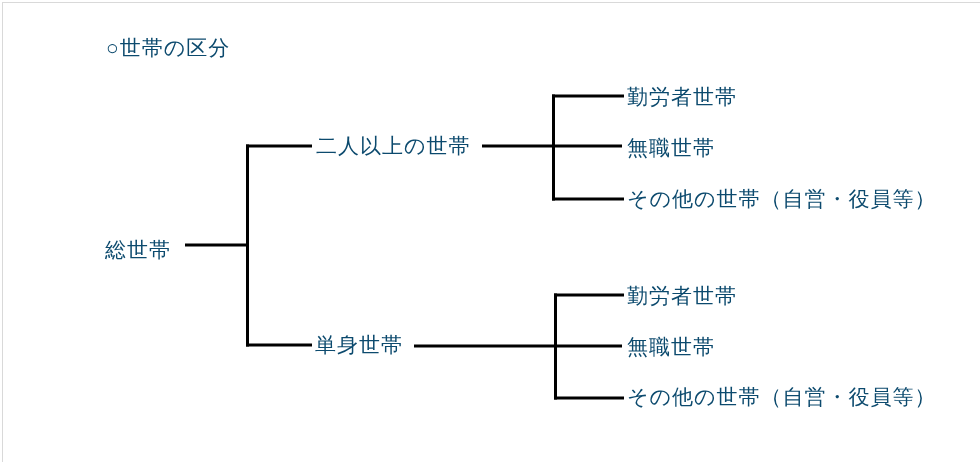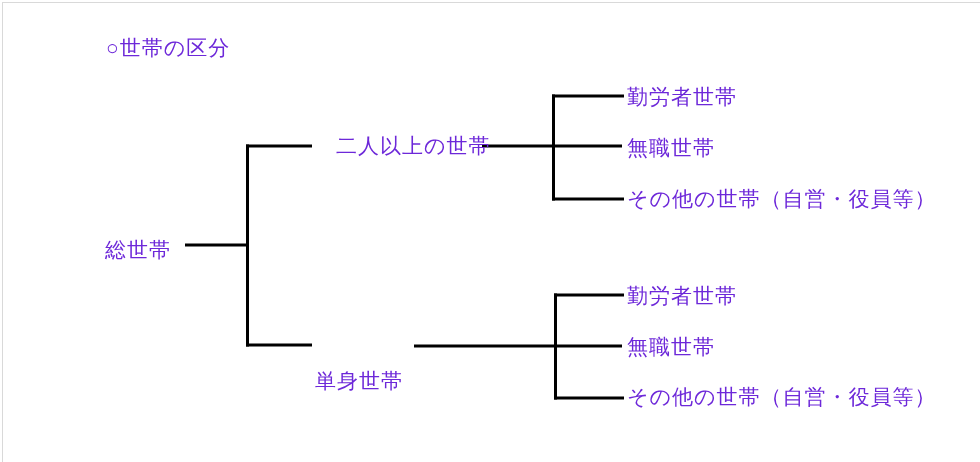--- a/index.html
+++ b/index.html
@@ -34,30 +34,30 @@
   }
   .lines-svg line {
     stroke: #000000;
     stroke-width: 3;
   }
   .label {
     position: absolute;
     font-size: 21px;
     line-height: 22px;
     letter-spacing: 1px;
-    color: #6d28d9;
+    color: #0c4a6e;
     white-space: nowrap;
   }
   .title {
     left: 106px;
     top: 37px;
   }
   .root-label   { left: 105px; top: 239px; }
-  .branch1-label{ left: 336px; top: 135px; text-align: center; }
-  .branch2-label{ left: 315px; top: 334px; margin-top: 36px; }
+  .branch1-label{ left: 316px; top: 135px; text-align: center; }
+  .branch2-label{ left: 315px; top: 334px; }
   .u-leaf-0 { left: 627px; top: 86px; }
   .u-leaf-1 { left: 627px; top: 137px; }
   .u-leaf-2 { left: 627px; top: 188px; }
   .l-leaf-0 { left: 627px; top: 285px; }
   .l-leaf-1 { left: 627px; top: 336px; }
   .l-leaf-2 { left: 627px; top: 386px; }
 </style>
 </head>
 <body>
 

